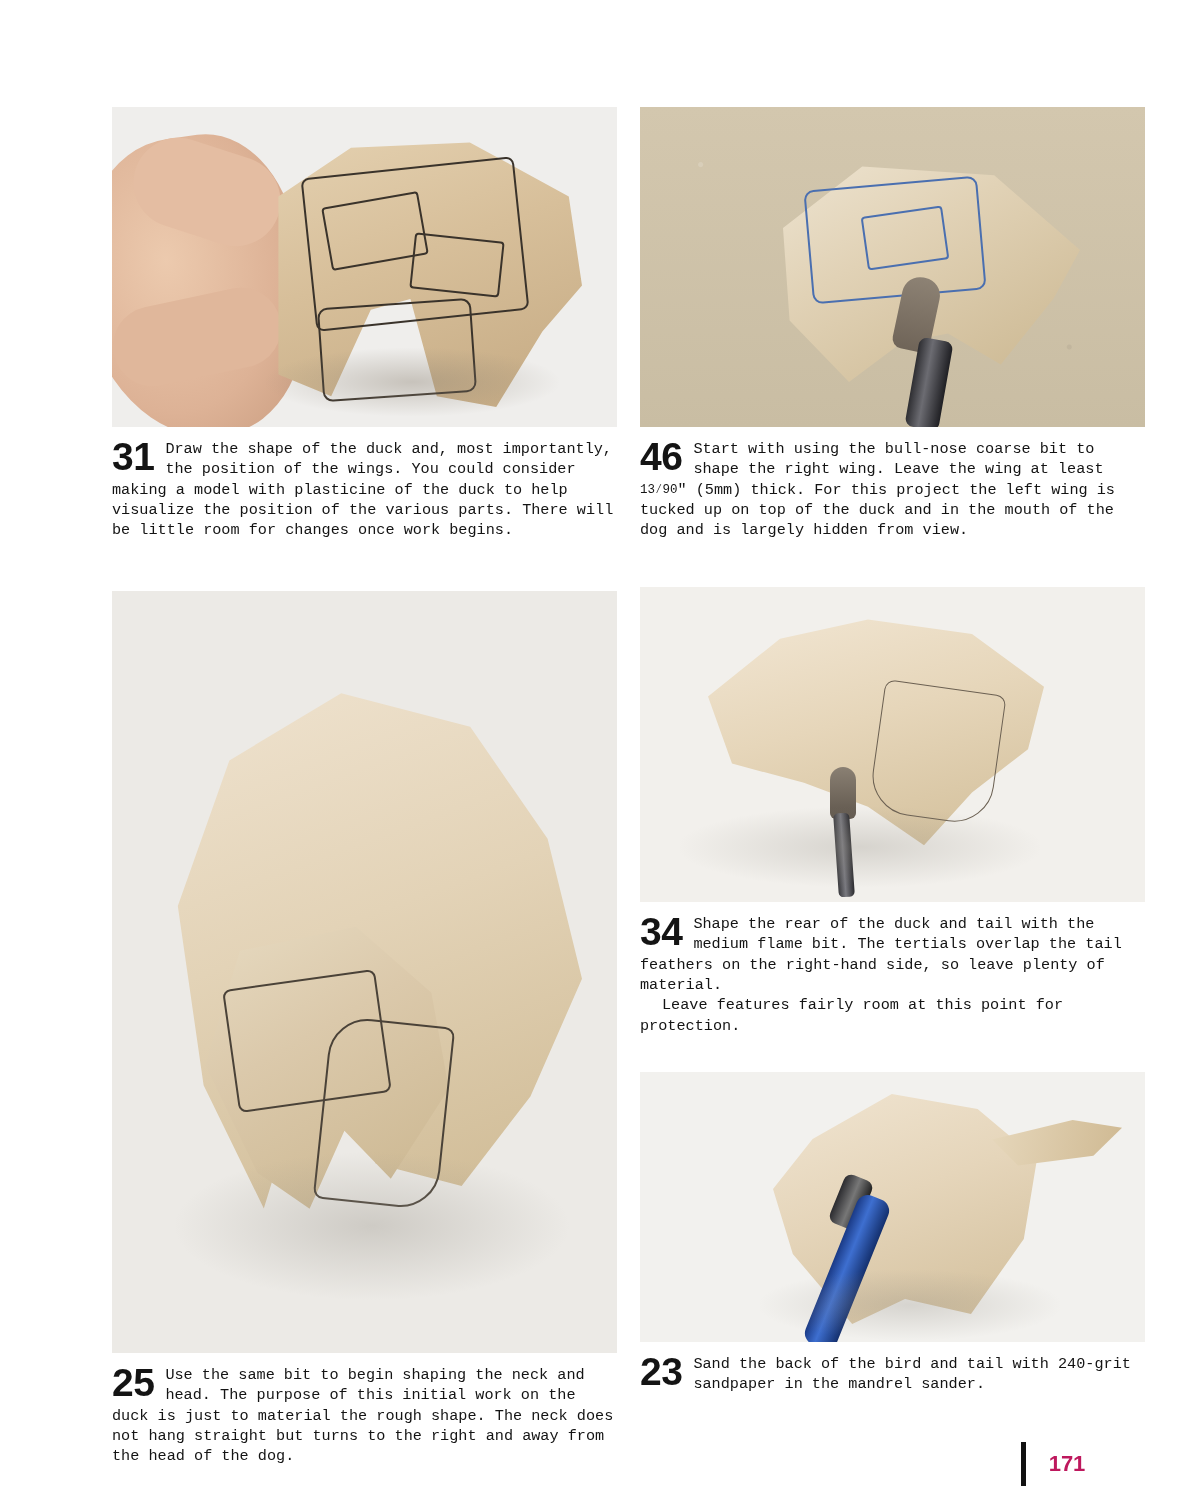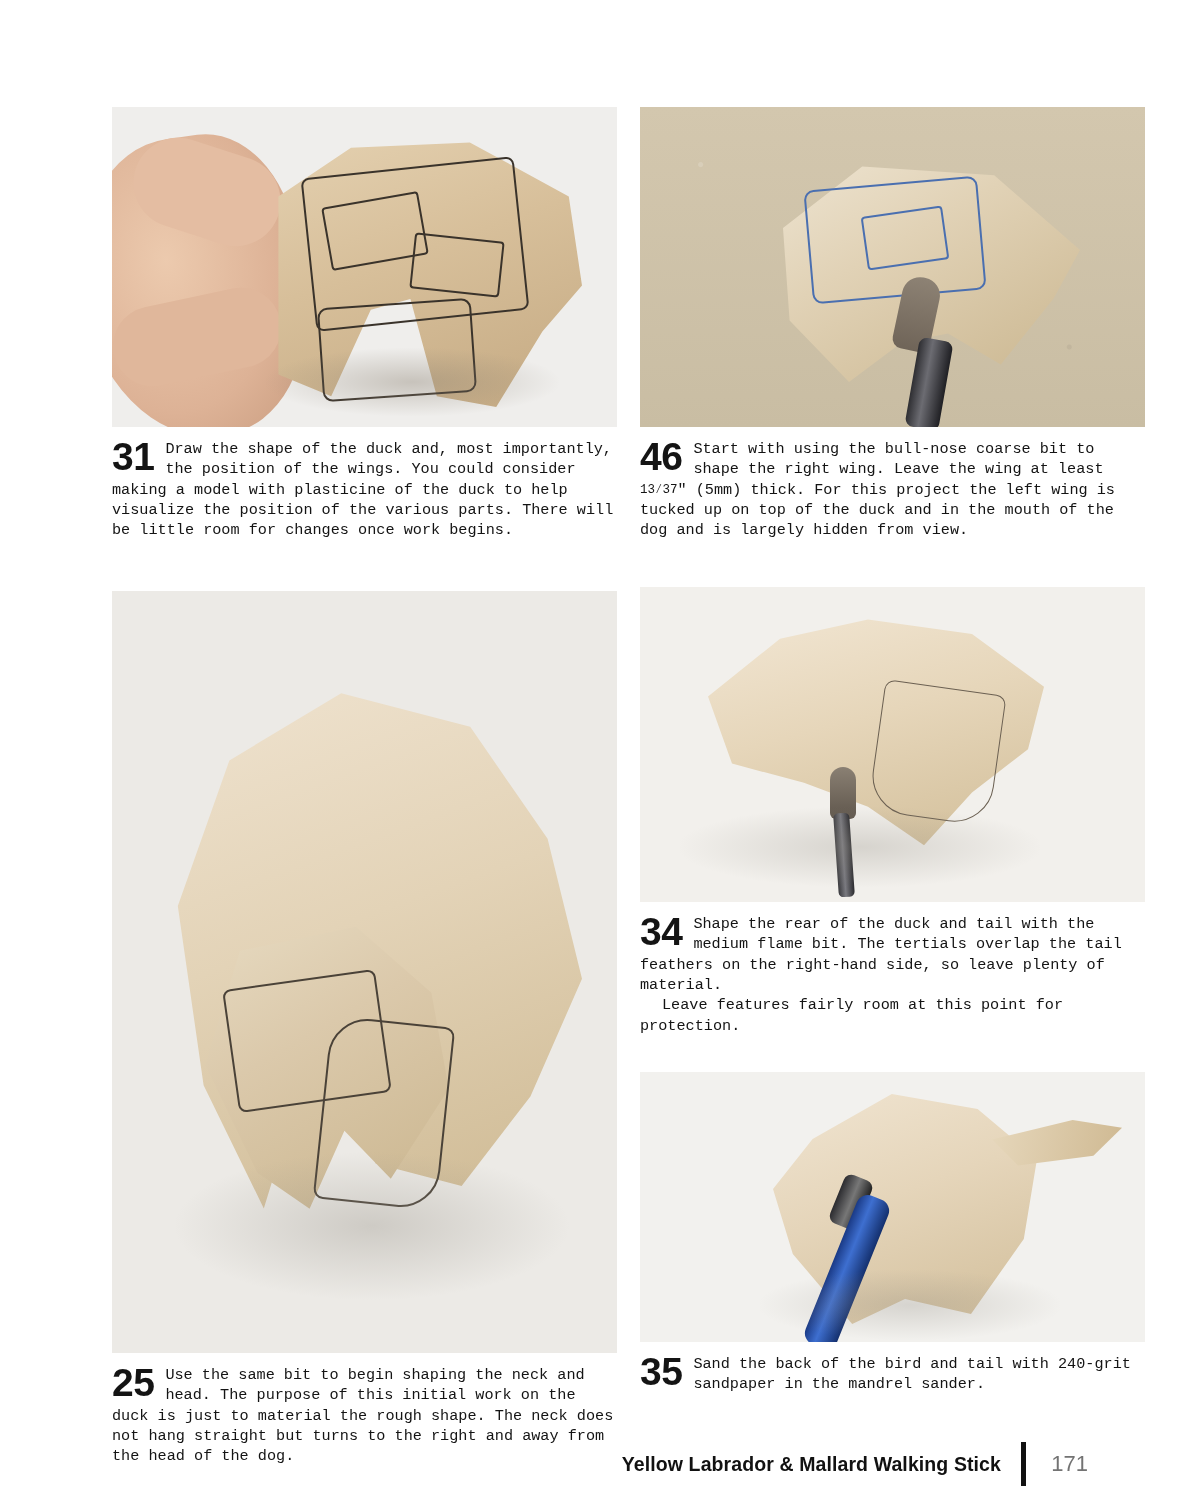--- a/index.html
+++ b/index.html
@@ -97,24 +97,24 @@
     letter-spacing: 0.1px;
   }
   .footer-rule {
     width: 5px;
     height: 44px;
     background: #111;
     margin: 0 20px;
   }
   .footer-page {
     font-size: 22px;
-    font-weight: normal;
-    color: #737373;
+    font-weight: bold;
+    color: #be185d;
     min-width: 42px;
-    text-align: right;
+    text-align: center;
   }
 
   
   #photo31 { width: 505px; height: 320px; background: #efeeec; }
   #photo31 .hand {
     position: absolute; left: -30px; top: 30px; width: 220px; height: 300px;
     background: radial-gradient(ellipse at 40% 40%, #e9c7ad 0%, #dcb195 60%, #c89madd 100%);
     background: radial-gradient(ellipse at 40% 40%, #eccaae 0%, #ddb296 60%, #c79a7d 100%);
     border-radius: 50% 40% 45% 55%;
     transform: rotate(-8deg);
@@ -285,21 +285,21 @@
       <div class="wall"></div>
       <div class="piece"></div>
       <div class="pencil" style="position:absolute; left:168px; top:76px; width:170px; height:110px; border:2.2px solid #4a6fb0; border-radius:10px; transform:rotate(-5deg);"></div>
       <div class="pencil" style="position:absolute; left:224px; top:104px; width:78px; height:50px; border:2px solid #4a6fb0; border-radius:4px; transform:rotate(-8deg);"></div>
       <div class="tip"></div>
       <div class="shaft"></div>
     </figure>
 
     <div class="caption">
       <span class="num">46</span>
-      <p>Start with using the bull-nose coarse bit to shape the right wing. Leave the wing at least <span class="frac">13⁄37</span>" (5mm) thick. For this project the left wing is tucked up on top of the duck and in the mouth of the dog and is largely hidden from view.</p>
+      <p>Start with using the bull-nose coarse bit to shape the right wing. Leave the wing at least <span class="frac">13⁄90</span>" (5mm) thick. For this project the left wing is tucked up on top of the duck and in the mouth of the dog and is largely hidden from view.</p>
     </div>
 
     <figure class="photo" id="photo34" style="margin:46px 0 0 0;">
       <div class="body"></div>
       <div class="pencil" style="position:absolute; left:236px; top:100px; width:120px; height:130px; border:1.8px solid #6b6052; border-radius:10px 10px 40px 40px; transform:rotate(8deg);"></div>
       <div class="bit"></div>
       <div class="mandrel"></div>
       <div class="shadow"></div>
     </figure>
 
@@ -311,26 +311,25 @@
 
     <figure class="photo" id="photo35" style="margin:36px 0 0 0;">
       <div class="body"></div>
       <div class="tail"></div>
       <div class="ferrule"></div>
       <div class="sander"></div>
       <div class="shadow"></div>
     </figure>
 
     <div class="caption">
-      <span class="num">35</span>
+      <span class="num">23</span>
       <p>Sand the back of the bird and tail with 240-grit sandpaper in the mandrel sander.</p>
     </div>
   </div>
 
   <div class="footer">
     <div class="footer-inner">
-      <span class="footer-title">Yellow Labrador &amp; Mallard Walking Stick</span>
       <span class="footer-rule"></span>
       <span class="footer-page">171</span>
     </div>
   </div>
 
 </div>
 
 </body></html>

